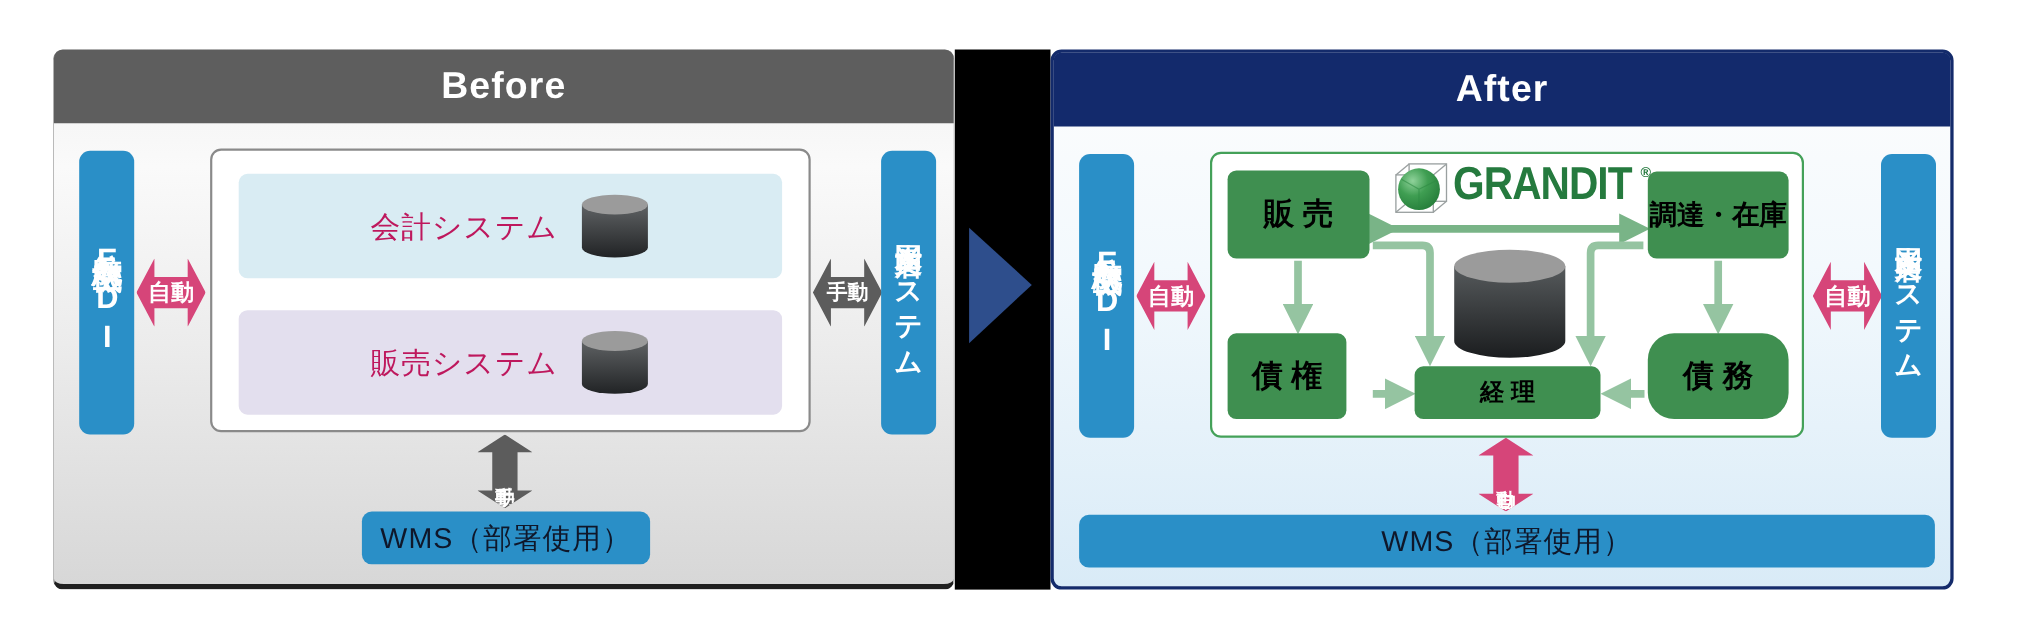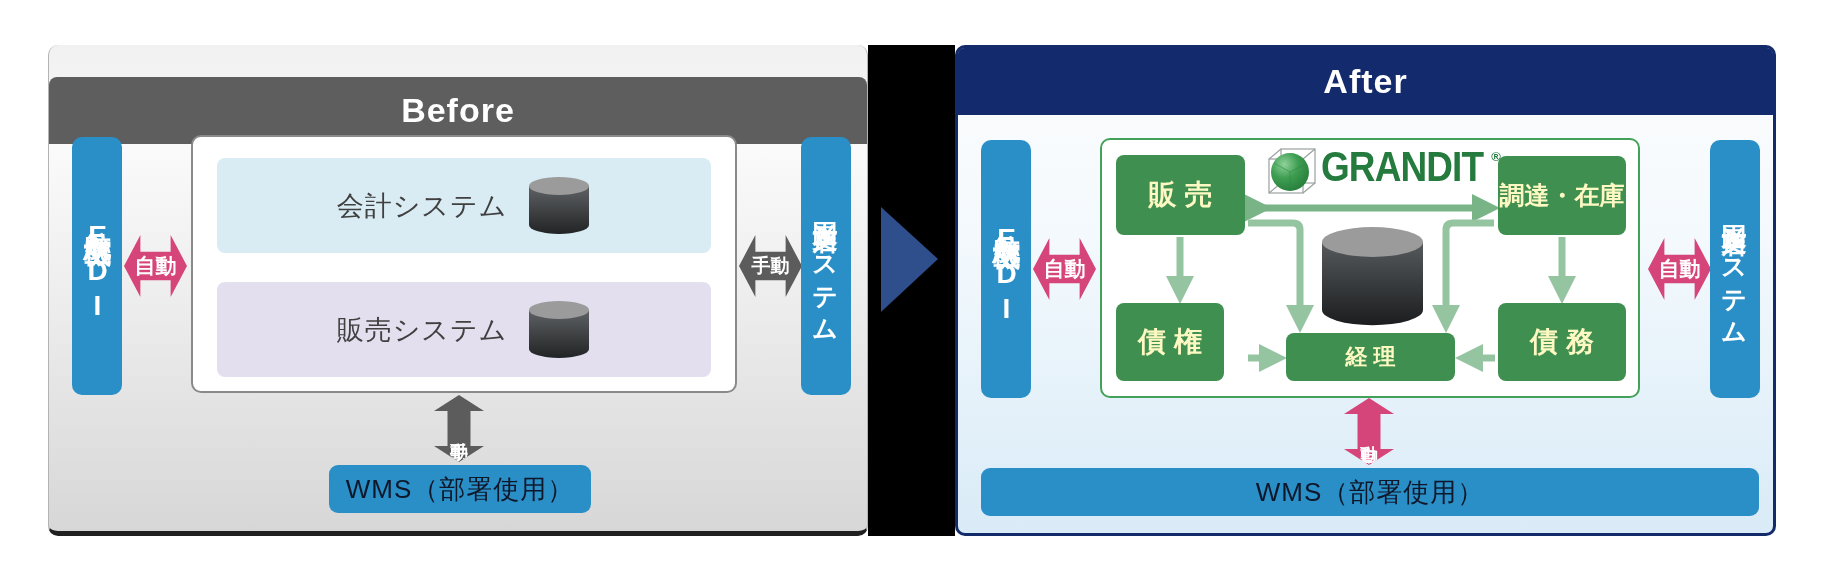--- a/index.html
+++ b/index.html
@@ -1,20 +1,20 @@
 <!DOCTYPE html>
 <html><head>
 <meta charset="utf-8">
 <style>
   html,body{margin:0;padding:0;background:#ffffff;}
   body{font-family:"Liberation Sans","DejaVu Sans",sans-serif;}
   .canvas{position:relative;width:1837px;height:585px;background:#ffffff;overflow:hidden;}
   .panel{position:absolute;top:45px;height:491px;border-radius:10px;box-sizing:border-box;}
   .panel-header{position:absolute;left:0;top:0;width:100%;height:67px;display:flex;align-items:center;justify-content:center;
-    color:#fff;font-size:34px;font-weight:bold;letter-spacing:1px;border-radius:8px 8px 0 0;margin-top:32px;}
+    color:#fff;font-size:34px;font-weight:bold;letter-spacing:1px;border-radius:8px 8px 0 0;}
   
   .panel.before{left:48px;width:820px;background:linear-gradient(180deg,#f1f1f1 0%,#fafafa 22%,#ececec 55%,#d7d7d7 100%);
     border-left:1px solid #b3b3b3;border-right:1px solid #b3b3b3;border-bottom:5px solid #202020;}
   .panel.before .panel-header{background:#5e5e5e;}
   
   .panel.after{left:955px;width:821px;background:linear-gradient(180deg,#fdfdfd 0%,#f3f9fd 40%,#d9ebf7 100%);
     border:3px solid #142b6b;}
   .panel.after .panel-header{background:#132a6c;margin:-0px;}
   
   .gap-strip{position:absolute;left:868px;top:45px;width:87px;height:491px;background:#000;}
@@ -32,38 +32,38 @@
   .vlink{position:absolute;width:50px;height:67px;top:350px;display:flex;align-items:center;justify-content:center;
     clip-path:polygon(50% 0,100% 24%,73% 24%,73% 76%,100% 76%,50% 100%,0 76%,27% 76%,27% 24%,0 24%);}
   .vlink span{writing-mode:vertical-rl;text-orientation:upright;color:#fff;font-size:18px;font-weight:bold;letter-spacing:1px;}
   .vlink.pink{background:#d64579;}
   .vlink.gray{background:#5c5c5c;}
   
   .legacy{position:absolute;left:142px;top:90px;width:546px;height:258px;background:#fff;
     border:2px solid #8a8a8a;border-radius:10px;box-sizing:border-box;}
   .legacy-sys{position:absolute;left:24px;width:494px;height:95px;border-radius:8px;
     display:flex;align-items:center;justify-content:center;gap:20px;}
-  .legacy-sys .sys-label{font-size:27px;color:#404040;letter-spacing:1px;}
+  .legacy-sys .sys-label{font-size:27px;color:#be185d;letter-spacing:1px;}
   .legacy-sys.accounting{top:21px;background:#d9ecf3;}
   .legacy-sys.sales{top:145px;background:#e3dfee;}
   
   .wms{position:absolute;background:#2a8fc7;border-radius:9px;display:flex;align-items:center;justify-content:center;
     color:#0f172a;font-size:26px;letter-spacing:1px;top:420px;height:48px;}
   .wms.small{left:280px;width:262px;}
   .wms.wide{left:23px;width:778px;}
   
   .erp{position:absolute;left:142px;top:90px;width:540px;height:260px;background:#fff;
     border:2px solid #44a159;border-radius:10px;box-sizing:border-box;}
   .erp-inner{position:absolute;left:-2px;top:-2px;width:540px;height:260px;}
   .module{position:absolute;background:#3f8f50;border-radius:8px;display:flex;align-items:center;justify-content:center;
-    color:#fef9c3;font-weight:bold;}
+    color:#000000;font-weight:bold;}
   .module.m-sales{left:16px;top:17px;width:129px;height:80px;font-size:28px;}
   .module.m-proc{left:398px;top:18px;width:128px;height:79px;font-size:25px;}
   .module.m-recv{left:16px;top:165px;width:108px;height:78px;font-size:28px;}
-  .module.m-pay{left:398px;top:165px;width:128px;height:78px;font-size:28px;}
+  .module.m-pay{left:398px;top:165px;width:128px;height:78px;font-size:28px;border-radius:24px;}
   .module.m-acct{left:186px;top:195px;width:169px;height:48px;font-size:22px;}
   .flowsvg{position:absolute;left:0;top:0;width:540px;height:260px;pointer-events:none;}
   
   .grandit{position:absolute;left:163px;top:5px;height:58px;display:flex;align-items:flex-start;}
   .grandit .gtxt{font-size:42px;font-weight:800;color:#257a3e;letter-spacing:-1px;transform:scaleX(.88);transform-origin:left center;
     font-family:"Liberation Sans","DejaVu Sans",sans-serif;}
   .grandit .greg{font-size:13px;color:#257a3e;font-weight:bold;align-self:flex-start;margin-top:6px;margin-left:-14px;}
   
   .cyl{position:relative;display:block;}
   .db-cyl{position:absolute;left:220px;top:87px;width:105px;height:103px;}

